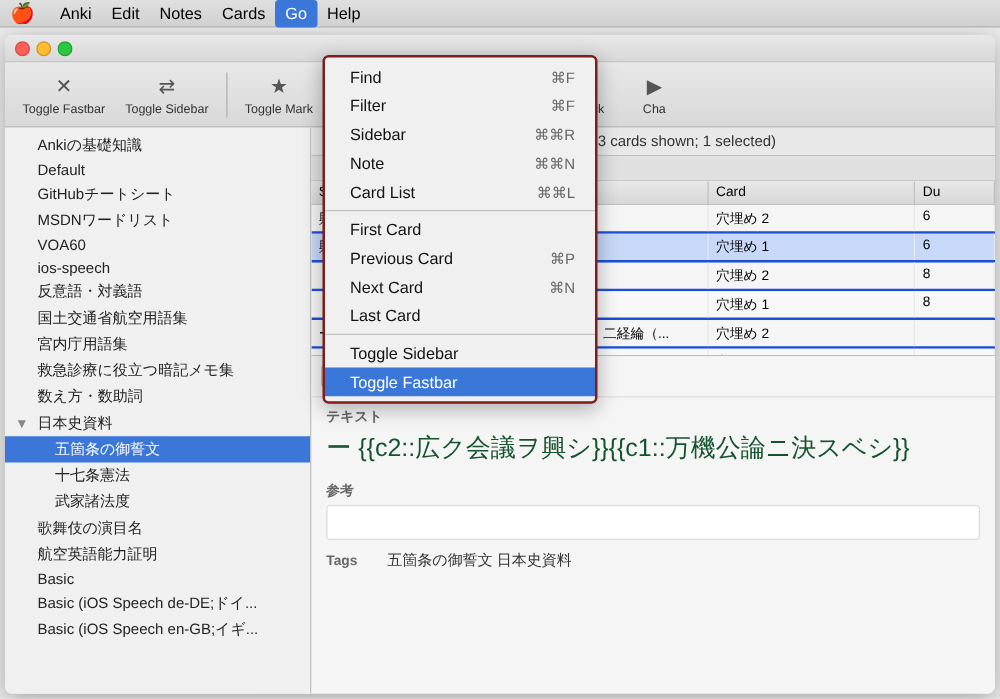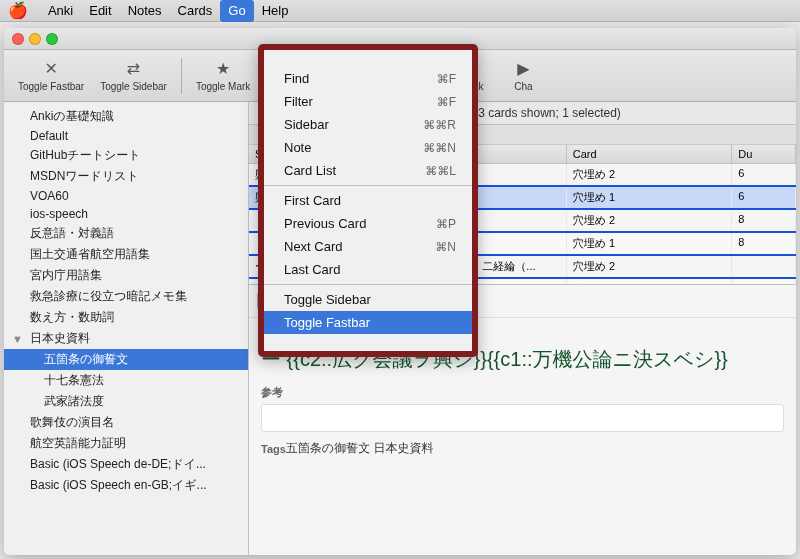--- a/index.html
+++ b/index.html
@@ -245,21 +245,21 @@
     }
     .note-text {
       font-size: 20px;
       color: #14532d;
       margin-bottom: 12px;
       line-height: 1.4;
     }
     .note-tags-row {
       display: flex;
       align-items: center;
-      gap: 0;
+      gap: 24px;
       margin-top: 4px;
     }
     .note-tags-label {
       font-size: 11px;
       color: #666;
       font-weight: 600;
     }
     .note-tags-value {
       font-size: 12px;
       color: #333;
@@ -269,26 +269,26 @@
       background: #fff;
       height: 28px;
       border-radius: 3px;
       margin-bottom: 8px;
     }
     .dropdown-menu {
       position: absolute;
       top: 22px;
       left: 0;
       background: #f0f0f0;
-      border: 6px solid #7f1d1d;
+      border: 2px solid #7f1d1d;
       border-radius: 5px;
       box-shadow: 0 4px 16px rgba(0,0,0,0.3);
       min-width: 220px;
       z-index: 100;
-      padding: 17px 0;
+      padding: 4px 0;
     }
     .menu-item {
       display: flex;
       align-items: center;
       justify-content: space-between;
       padding: 4px 16px 4px 20px;
       cursor: pointer;
       font-size: 13px;
       color: #111;
       gap: 20px;
@@ -491,20 +491,24 @@
           <span class="sidebar-icon"></span>
           <span>武家諸法度</span>
         </div>
         <div class="sidebar-item">
           <span class="sidebar-icon"></span>
           <span>歌舞伎の演目名</span>
         </div>
         <div class="sidebar-item">
           <span class="sidebar-icon"></span>
           <span>航空英語能力証明</span>
+        </div>
+        <div class="sidebar-item">
+          <span class="sidebar-icon"></span>
+          <span>Basic</span>
         </div>
         <div class="sidebar-item">
           <span class="sidebar-icon"></span>
           <span>Basic (iOS Speech de-DE;ドイ...</span>
         </div>
         <div class="sidebar-item">
           <span class="sidebar-icon"></span>
           <span>Basic (iOS Speech en-GB;イギ...</span>
         </div>
       </div>

